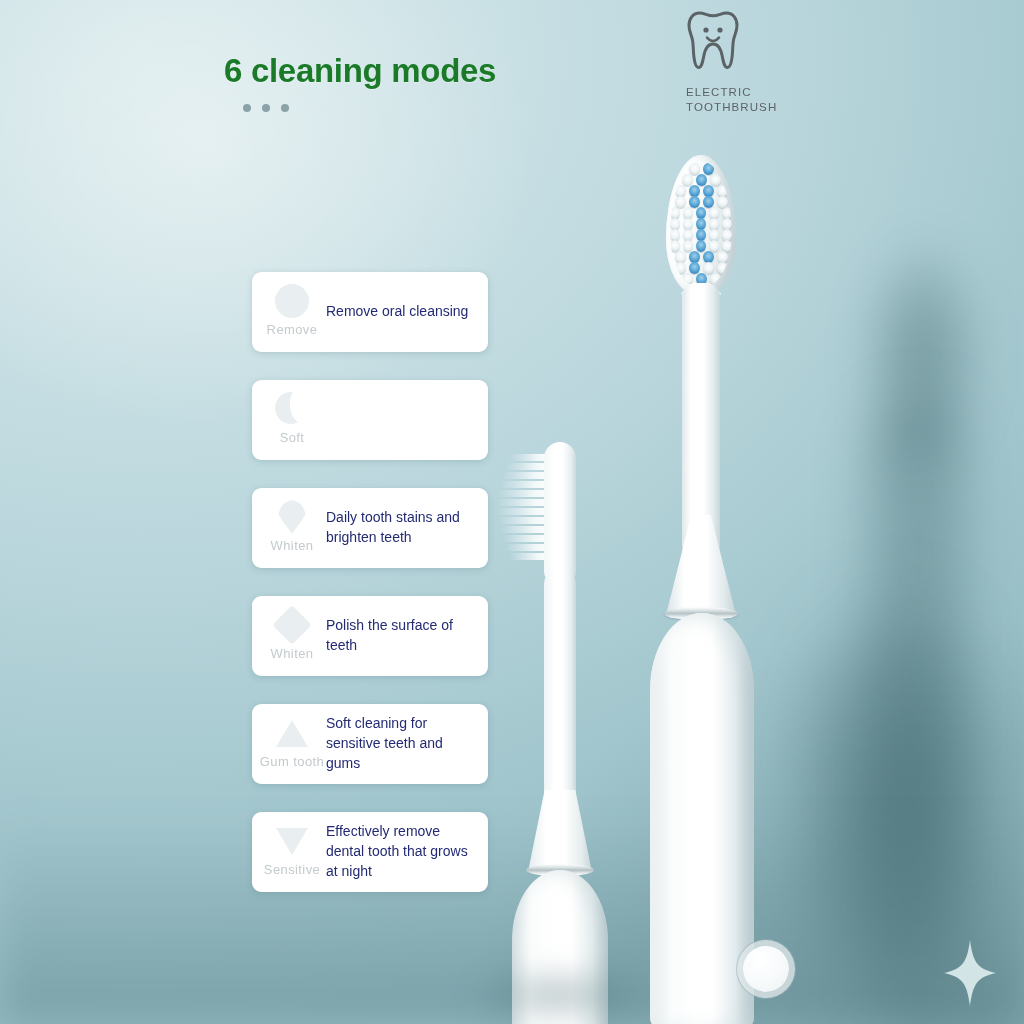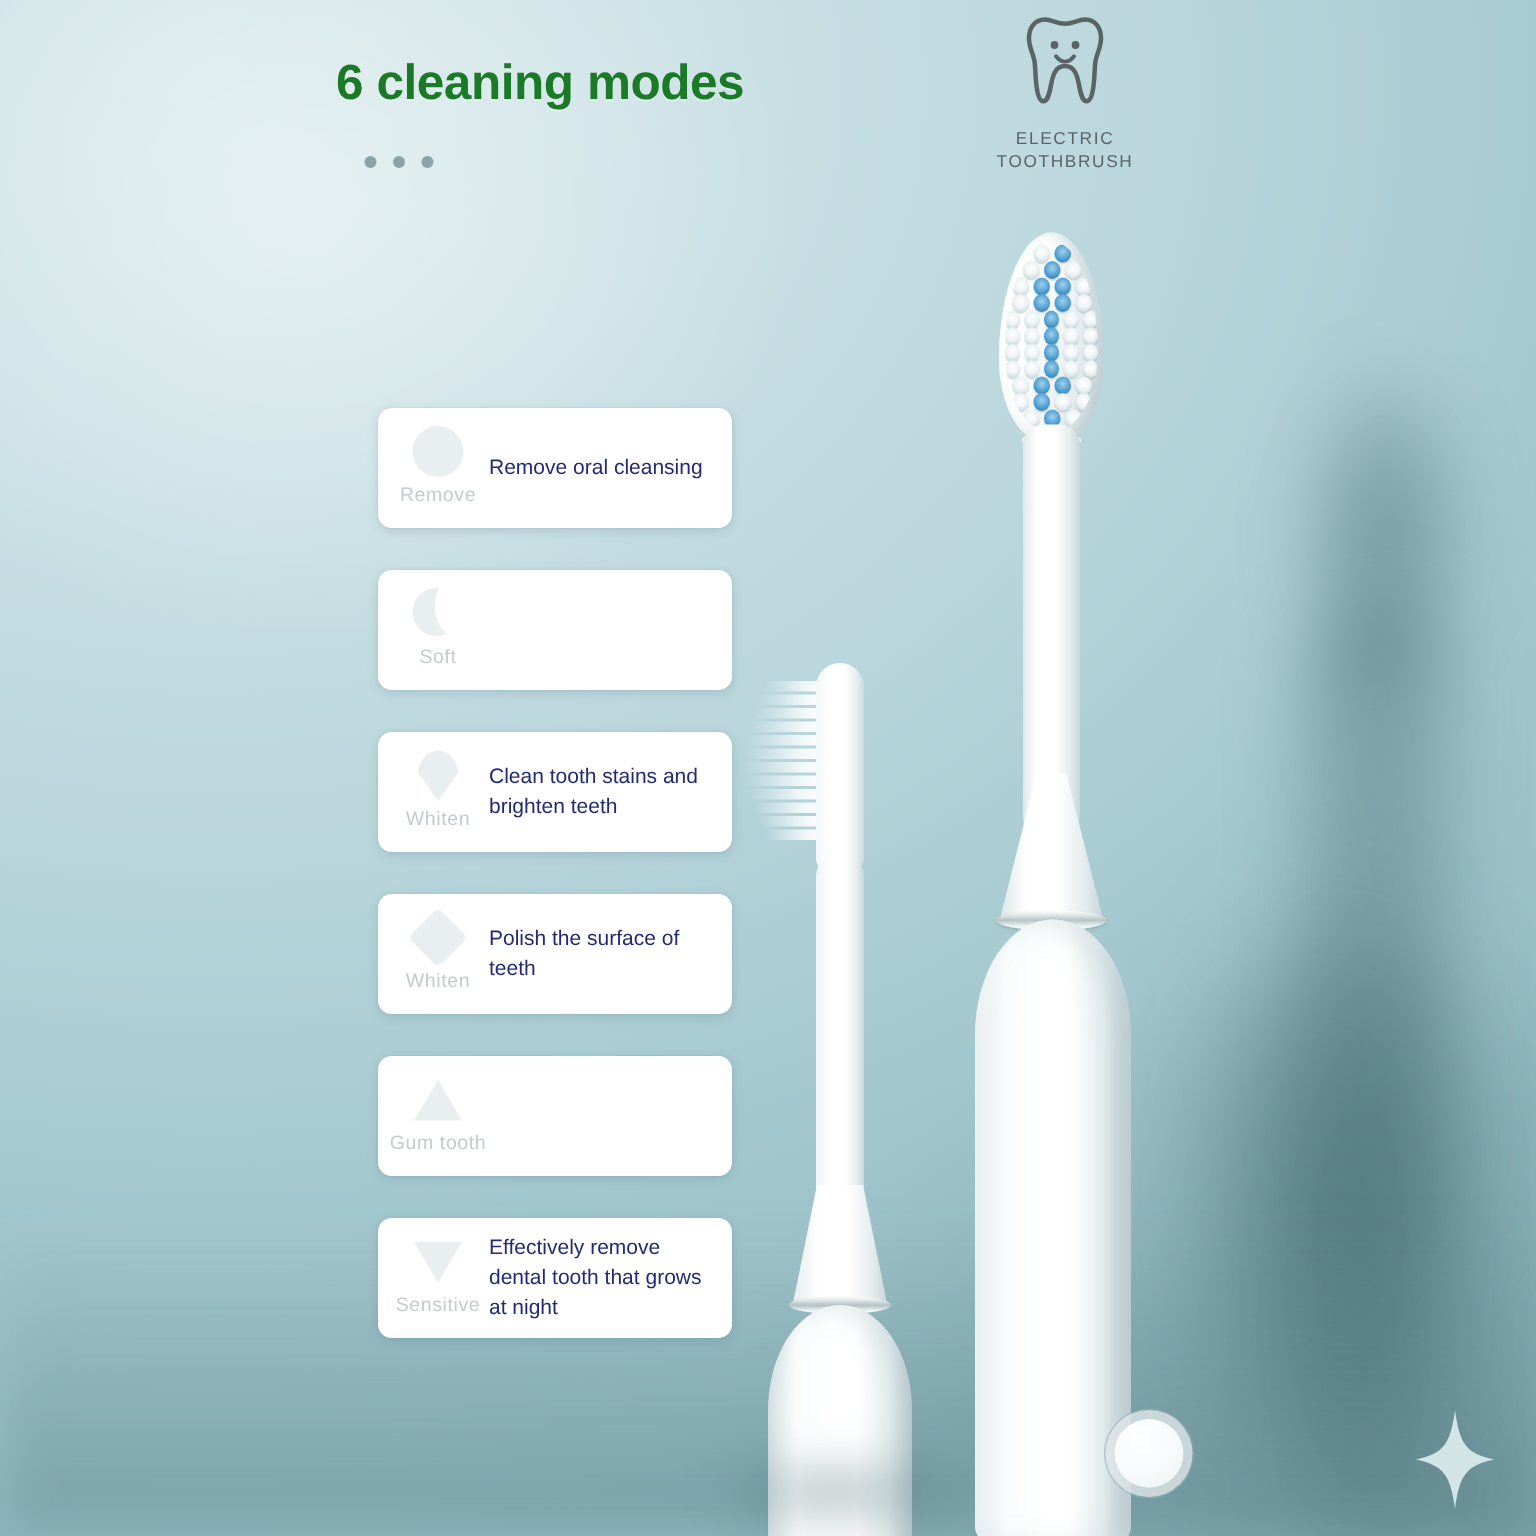--- a/index.html
+++ b/index.html
@@ -47,29 +47,29 @@
     filter:blur(34px);
   }
   .floor-dark {
     position:absolute; left:0; bottom:0; width:1024px; height:210px;
     background:linear-gradient(to top, rgba(62,100,106,.30), rgba(62,100,106,0));
     filter:blur(18px);
   }
 
   
   .title {
-    position:absolute; left:224px; top:36px;
+    position:absolute; left:224px; top:52px;
     font-size:33px; font-weight:bold; letter-spacing:-.3px;
     color:#1a7a28;
     text-shadow:0 1px 1px rgba(255,255,255,.35);
   }
   .dots { position:absolute; left:243px; top:104px; display:flex; gap:11px; }
   .dots i { display:block; width:8px; height:8px; border-radius:50%; background:#8aa3a8; }
 
-  .brand { position:absolute; left:646px; top:10px; width:128px; text-align:center; }
+  .brand { position:absolute; left:686px; top:10px; width:128px; }
   .brand .tooth { display:block; margin:0 auto 9px; }
   .brand .brand-line {
     display:block; font-size:11.5px; letter-spacing:1.1px;
     color:#5b6366; line-height:1.32; font-weight:500;
   }
 
   
   .cards { position:absolute; left:252px; top:272px; width:236px; }
   .card {
     position:relative;
@@ -279,38 +279,39 @@
           <span class="mode-name">Soft</span>
         </div>
       </div>
       <div class="card">
         <div class="badge">
           <div class="glyph">
             <span class="sh sh-pin"></span>
           </div>
           <span class="mode-name">Whiten</span>
         </div>
-        <div class="desc">Clean tooth stains and brighten teeth</div>
+        <div class="desc">Daily tooth stains and brighten teeth</div>
       </div>
       <div class="card">
         <div class="badge">
           <div class="glyph">
             <span class="sh sh-diamond"></span>
           </div>
           <span class="mode-name">Whiten</span>
         </div>
         <div class="desc">Polish the surface of teeth</div>
       </div>
       <div class="card">
         <div class="badge">
           <div class="glyph">
             <span class="sh sh-tri-up"></span>
           </div>
           <span class="mode-name">Gum tooth</span>
         </div>
+        <div class="desc">Soft cleaning for sensitive teeth and gums</div>
       </div>
       <div class="card">
         <div class="badge">
           <div class="glyph">
             <span class="sh sh-tri-dn"></span>
           </div>
           <span class="mode-name">Sensitive</span>
         </div>
         <div class="desc">Effectively remove dental tooth that grows at night</div>
       </div>

